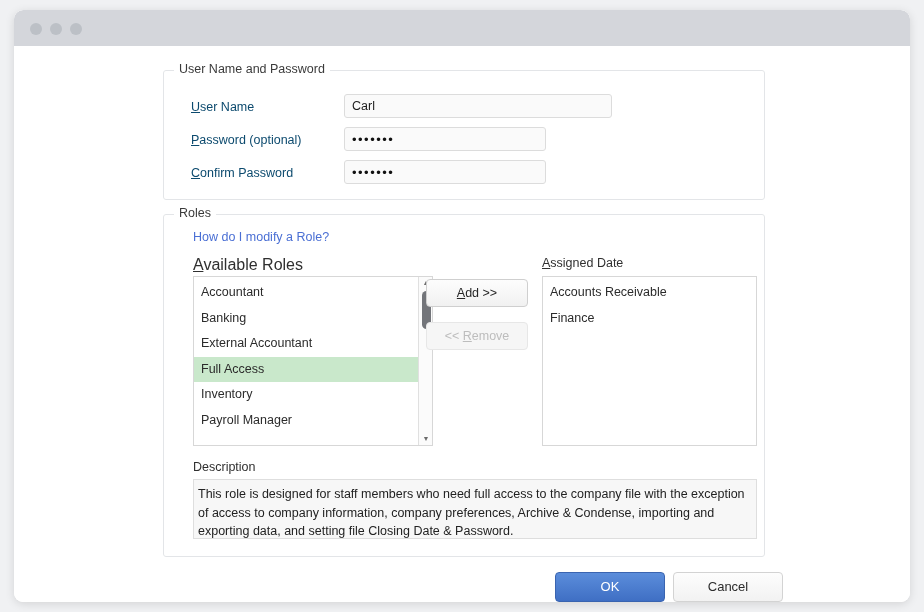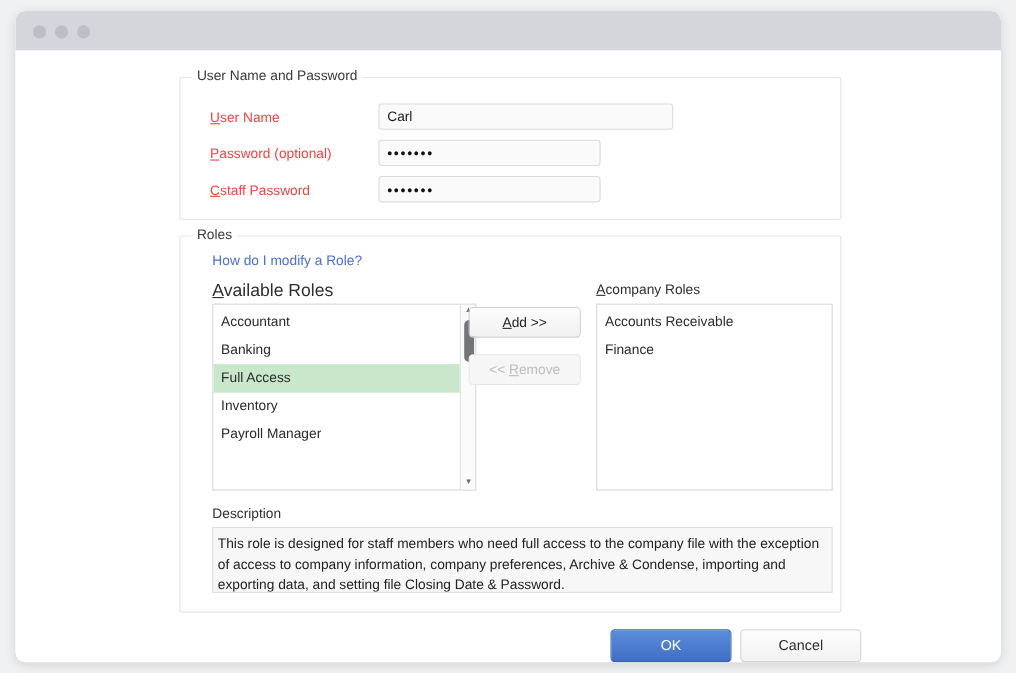--- a/index.html
+++ b/index.html
@@ -69,21 +69,21 @@
   }
   #group-roles {
     left: 149px; top: 168px;
     width: 602px; height: 343px;
   }
 
   
   .field-label {
     position: absolute;
     font-size: 12.5px;
-    color: #ef4444;
+    color: #0c4a6e;
     white-space: nowrap;
   }
   .accel { text-decoration: underline; }
 
   .textinput {
     position: absolute;
     background: #fafafa;
     border: 1px solid #dcdcdc;
     border-radius: 3px;
     font-size: 12.5px;
@@ -268,37 +268,38 @@
 
     <div class="groupbox" id="group-credentials">
       <div class="group-title">User Name and Password</div>
 
       <div class="field-label" id="lbl-username"><span class="accel">U</span><span>ser Name</span></div>
       <input class="textinput" id="in-username" value="Carl" style="">
 
       <div class="field-label" id="lbl-password"><span class="accel">P</span><span>assword (optional)</span></div>
       <div class="pwdots" id="in-password">•••••••</div>
 
-      <div class="field-label" id="lbl-confirm"><span class="accel">C</span><span>staff Password</span></div>
+      <div class="field-label" id="lbl-confirm"><span class="accel">C</span><span>onfirm Password</span></div>
       <div class="pwdots" id="in-confirm">•••••••</div>
     </div>
 
     <div class="groupbox" id="group-roles">
       <div class="group-title">Roles</div>
 
       <div id="link-modify-role">How do I modify a Role?</div>
 
       <div id="lbl-available"><span class="accel">A</span><span>vailable Roles</span></div>
 
-      <div id="lbl-assigned"><span class="accel">A</span><span>company Roles</span></div>
+      <div id="lbl-assigned"><span class="accel">A</span><span>ssigned Date</span></div>
 
       <div class="listbox" id="list-available">
         <div class="listinner" id="available-items">
             <div class="list-item">Accountant</div>
             <div class="list-item">Banking</div>
+            <div class="list-item">External Accountant</div>
             <div class="list-item selected">Full Access</div>
             <div class="list-item">Inventory</div>
             <div class="list-item">Payroll Manager</div>
           </div>
         <div class="scrollbar">
           <div class="sb-arrow sb-up">▲</div>
           <div class="sb-thumb"></div>
           <div class="sb-arrow sb-down">▼</div>
         </div>
       </div>

